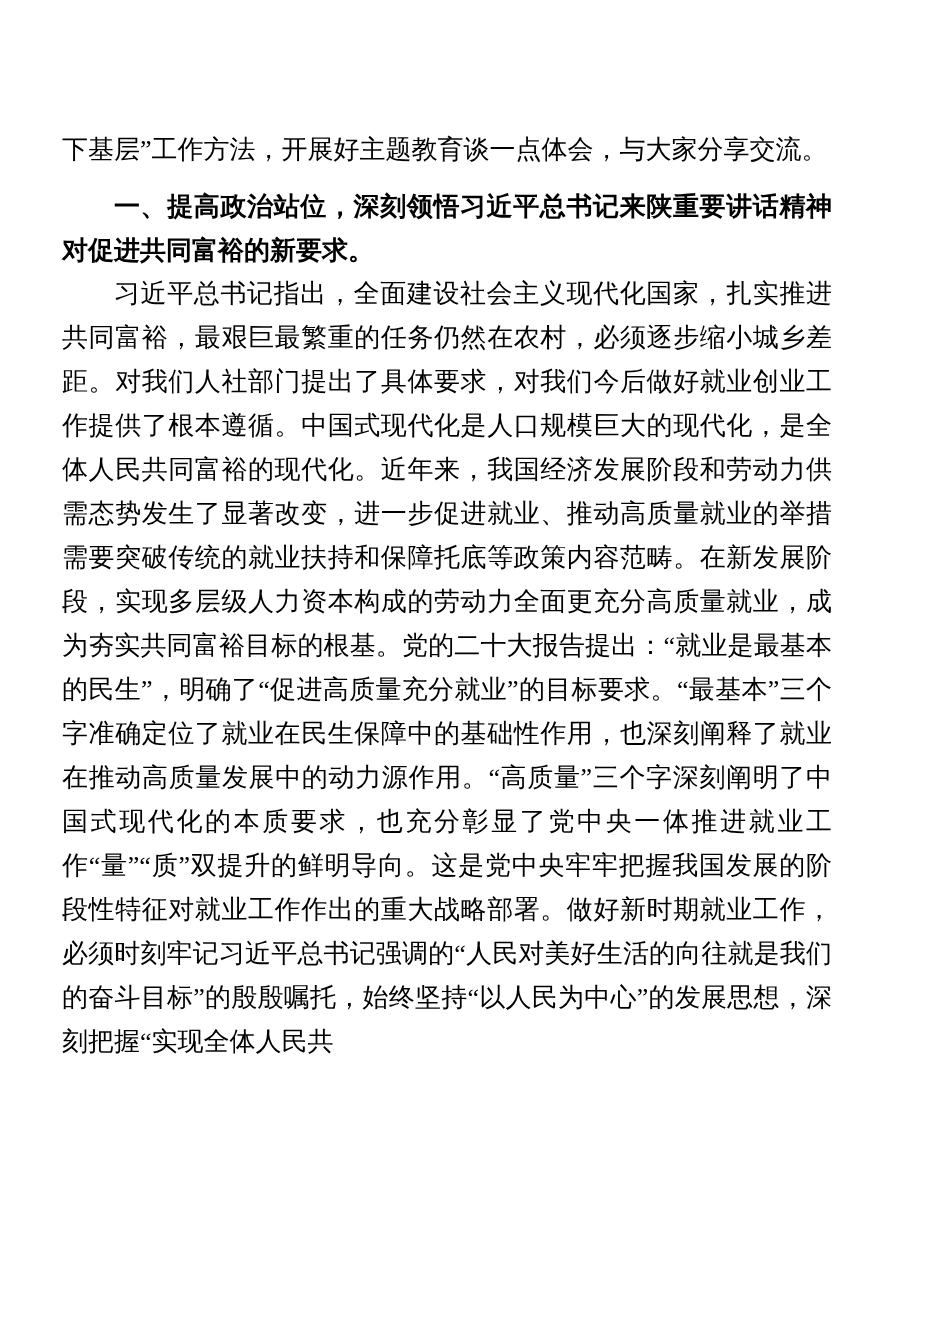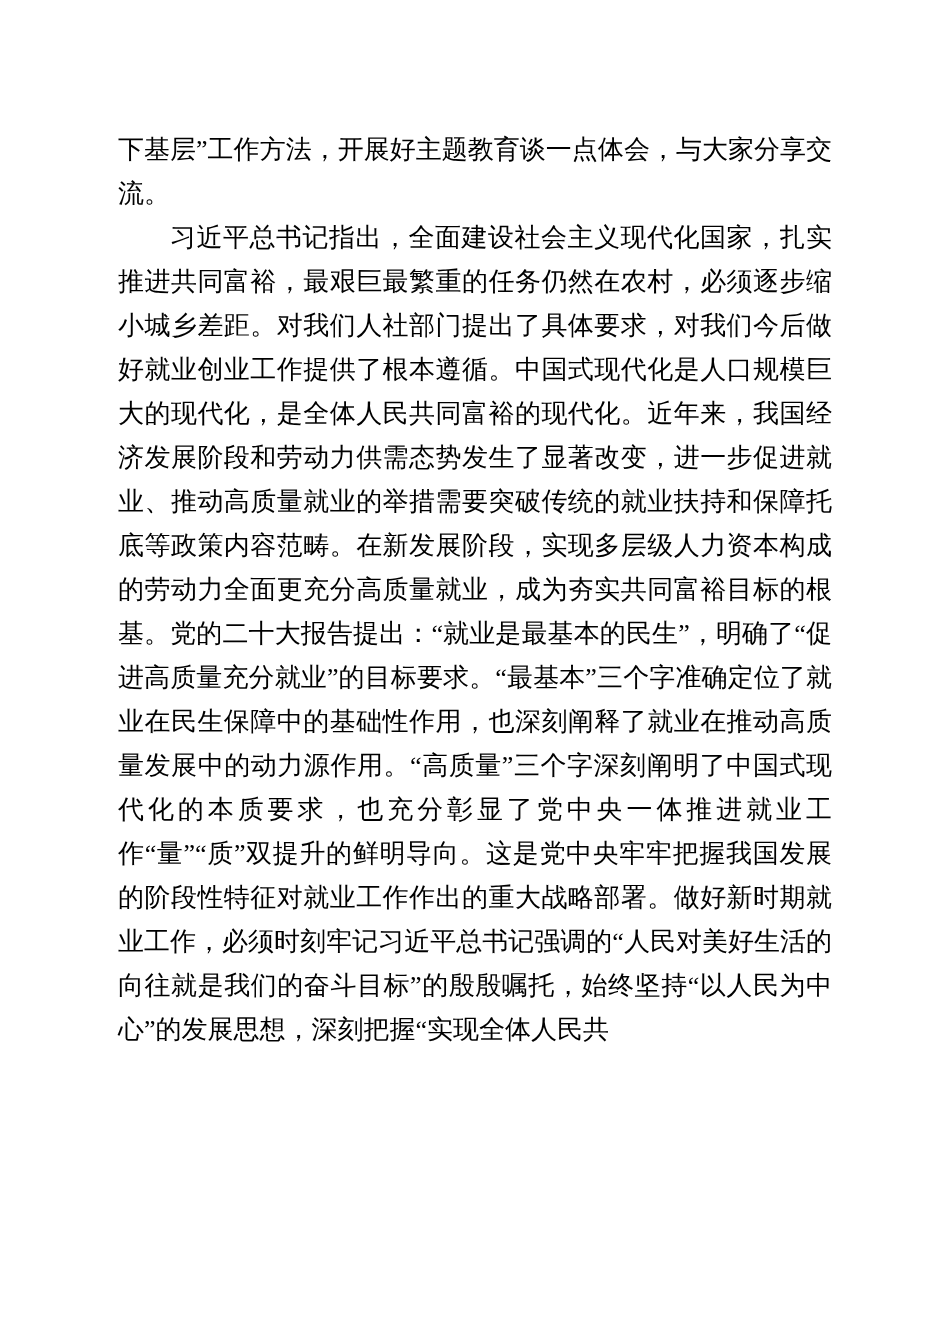--- a/index.html
+++ b/index.html
@@ -7,21 +7,21 @@
     padding: 0;
     background: #ffffff;
   }
   .page {
     position: relative;
     width: 950px;
     height: 1056px;
     margin: 0 auto;
     background: #ffffff;
     box-sizing: border-box;
-    padding: 128px 118px 0 118px;
+    padding: 128px 118px 0 62px;
     overflow: hidden;
     color: #000000;
     font-family: "Liberation Serif", "DejaVu Serif", serif;
     font-size: 26px;
     line-height: 44px;
     text-align: justify;
   }
   .para {
     margin: 0;
     word-break: break-all;
@@ -38,14 +38,15 @@
     font-size: 26px;
     line-height: 44px;
     word-break: break-all;
   }
 </style>
 </head>
 <body>
 
 <div class="page">
   <p class="para">下基层”工作方法，开展好主题教育谈一点体会，与大家分享交流。</p>
+  <h2 class="heading">一、提高政治站位，深刻领悟习近平总书记来陕重要讲话精神对促进共同富裕的新要求。</h2>
   <p class="para indent">习近平总书记指出，全面建设社会主义现代化国家，扎实推进共同富裕，最艰巨最繁重的任务仍然在农村，必须逐步缩小城乡差距。对我们人社部门提出了具体要求，对我们今后做好就业创业工作提供了根本遵循。中国式现代化是人口规模巨大的现代化，是全体人民共同富裕的现代化。近年来，我国经济发展阶段和劳动力供需态势发生了显著改变，进一步促进就业、推动高质量就业的举措需要突破传统的就业扶持和保障托底等政策内容范畴。在新发展阶段，实现多层级人力资本构成的劳动力全面更充分高质量就业，成为夯实共同富裕目标的根基。党的二十大报告提出：“就业是最基本的民生”，明确了“促进高质量充分就业”的目标要求。“最基本”三个字准确定位了就业在民生保障中的基础性作用，也深刻阐释了就业在推动高质量发展中的动力源作用。“高质量”三个字深刻阐明了中国式现代化的本质要求，也充分彰显了党中央一体推进就业工作“量”“质”双提升的鲜明导向。这是党中央牢牢把握我国发展的阶段性特征对就业工作作出的重大战略部署。做好新时期就业工作，必须时刻牢记习近平总书记强调的“人民对美好生活的向往就是我们的奋斗目标”的殷殷嘱托，始终坚持“以人民为中心”的发展思想，深刻把握“实现全体人民共</p>
 </div>
 
 </body></html>

